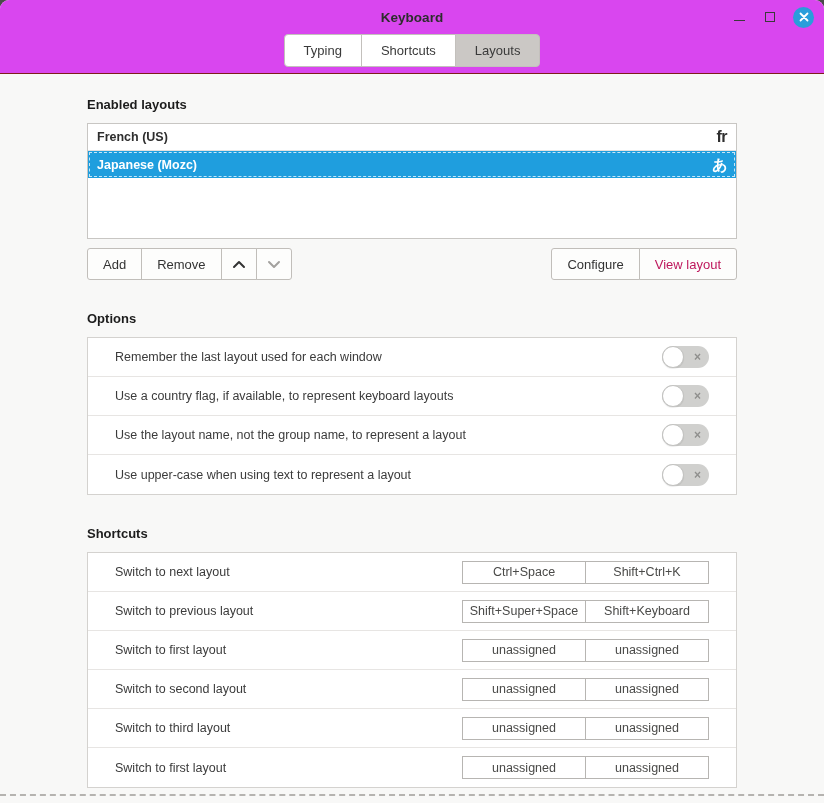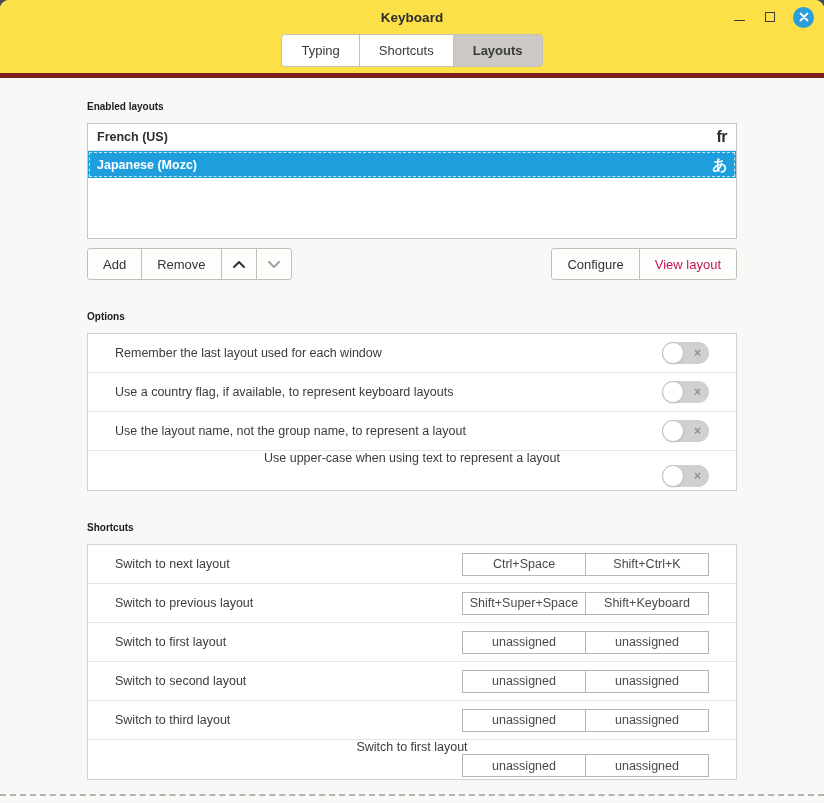--- a/index.html
+++ b/index.html
@@ -11,22 +11,22 @@
   }
   .window {
     width: 824px; height: 803px;
     background: #f8f8f7;
     border-radius: 9px 9px 0 0;
     overflow: hidden;
     display: flex; flex-direction: column;
   }
   
   .header {
-    background: #fde047;
-    border-bottom: 5px solid #7f1d1d;
+    background: #d946ef;
+    border-bottom: 1px solid #7f1d1d;
     flex: 0 0 auto;
   }
   .titlebar {
     height: 34px;
     position: relative;
     display: flex; align-items: center; justify-content: center;
   }
   .title { font-size: 13.5px; font-weight: 700; color: #2d2d2d; }
   .controls {
     position: absolute; right: 10px; top: 0; height: 100%;
@@ -46,25 +46,25 @@
     height: 33px; padding: 0 19px;
     background: #ffffff;
     border: 1px solid #c3c0bc;
     display: flex; align-items: center;
     font-size: 13px; color: #3a3a3a;
     margin-left: -1px;
     cursor: pointer;
   }
   .tab:first-child { border-radius: 4px 0 0 4px; margin-left: 0; }
   .tab:last-child { border-radius: 0 4px 4px 0; }
-  .tab.active { background: #cbc8c5; font-weight: bold; }
+  .tab.active { background: #cbc8c5; }
   
   .content { padding: 23px 87px 0; flex: 1 1 auto; }
   .section-heading {
-    font-size: 10px; font-weight: 700; color: #1c1c1c;
+    font-size: 13px; font-weight: 700; color: #1c1c1c;
     margin-bottom: 11px;
   }
   
   .layout-list {
     background: #ffffff;
     border: 1px solid #c8c6c3;
     height: 116px;
     overflow: hidden;
   }
   .layout-row {
@@ -109,21 +109,21 @@
     background: #ffffff;
     border: 1px solid #d4d2cf;
   }
   .panel-row {
     height: 39px;
     display: flex; align-items: center;
     padding: 0 27px;
     font-size: 12.5px; color: #3b3b3b;
     border-bottom: 1px solid #e7e5e3;
   }
-  .panel-row:last-child { border-bottom: none; flex-direction: column; }
+  .panel-row:last-child { border-bottom: none; }
   .section { margin-top: 31px; }
   .section:first-child { margin-top: 0; }
   
   .toggle {
     margin-left: auto;
     width: 47px; height: 22px;
     background: #d0d0ce;
     border-radius: 11px;
     position: relative;
     cursor: pointer;

